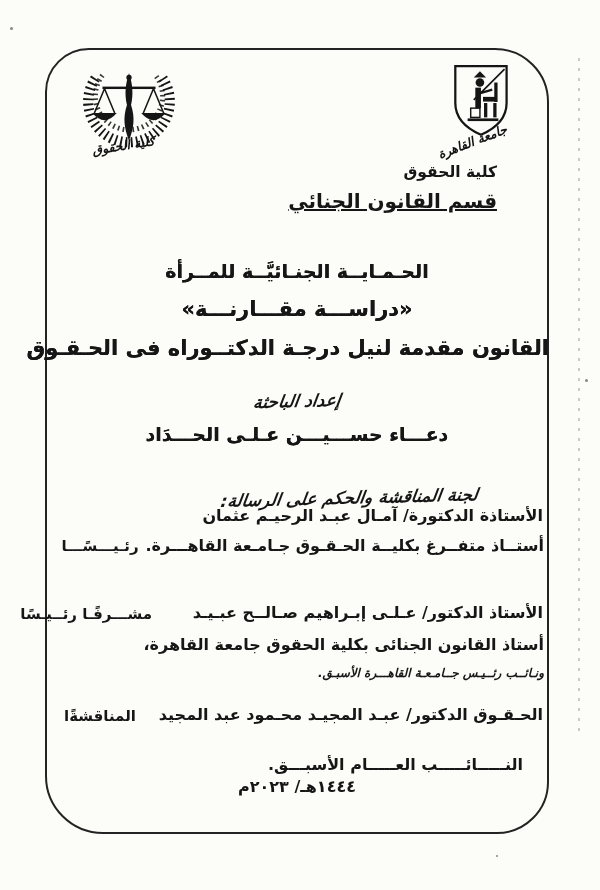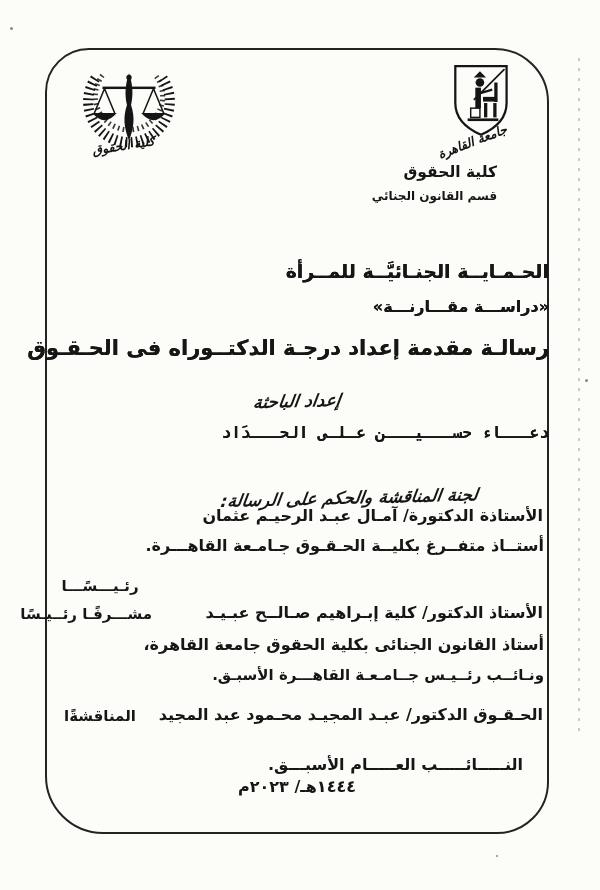--- a/index.html
+++ b/index.html
@@ -13,21 +13,21 @@
     border:2px solid #232323;
     border-radius:44px 54px 52px 58px;
     background:transparent;
   }
   .ar{
     position:absolute;direction:rtl;unicode-bidi:plaintext;
     font-weight:bold;white-space:nowrap;color:#161616;
   }
   .center{left:45px;width:504px;text-align:center;}
   .rt{text-align:right;}
-  .heavy{text-shadow:0 0 .6px #161616;text-align:right;}
+  .heavy{text-shadow:0 0 .6px #161616;}
   .callig{
     font-style:italic;font-weight:bold;
     transform:skewX(-9deg) rotate(-1.5deg);
   }
   .role{left:48px;width:104px;text-align:center;font-size:15px;}
   .cap{
     position:absolute;direction:rtl;font-weight:bold;font-style:italic;
     font-size:12.5px;white-space:nowrap;color:#141414;
   }
   
@@ -84,37 +84,37 @@
     <rect x="45" y="20" width="3.2" height="19" fill="#151515"></rect>
     <rect x="35" y="40" width="3.2" height="14" fill="#151515"></rect>
     <rect x="44" y="40" width="3.2" height="14" fill="#151515"></rect>
     <rect x="22" y="45" width="9" height="9" fill="none" stroke="#151515" stroke-width="1.4"></rect>
     <rect x="19" y="55" width="30" height="2.6" fill="#151515"></rect>
   </svg>
   <div class="cap" style="left:-4px;top:72px;transform:rotate(-21deg);">جامعة القاهرة</div>
 </div>
 
 <div class="ar rt" style="top:163px;right:103px;font-size:15.5px;">كلية الحقوق</div>
-<div class="ar rt" style="top:189px;right:103px;font-size:12px;">قسم القانون الجنائي</div>
+<div class="ar rt" style="top:189px;right:103px;font-size:20px;text-decoration:underline;">قسم القانون الجنائي</div>
 
 <div class="ar center heavy" style="top:260px;font-size:19px;">الحـمـايــة الجنـائيَّــة للمــرأة</div>
-<div class="ar center heavy" style="top:297px;font-size:16px;">«دراســـة مقـــارنـــة»</div>
-<div class="ar center heavy" style="top:336px;font-size:21px;">رسالـة مقدمة إعداد درجـة الدكتــوراه فى الحـقـوق</div>
+<div class="ar center heavy" style="top:297px;font-size:21px;">«دراســـة مقـــارنـــة»</div>
+<div class="ar center heavy" style="top:336px;font-size:21px;">القانون مقدمة لنيل درجـة الدكتــوراه فى الحـقـوق</div>
 
 <div class="ar center callig" style="top:391px;font-size:17px;">إعداد الباحثة</div>
-<div class="ar center heavy" style="top:423px;font-size:16px;font-family:Liberation Mono, monospace;">دعـــاء حســـيـــن عـلـى الحـــدَاد</div>
+<div class="ar center heavy" style="top:423px;font-size:19px;">دعـــاء حســـيـــن عـلـى الحـــدَاد</div>
 
 <div class="ar center callig" style="top:489px;font-size:17px;transform:skewX(-9deg) rotate(-1.5deg) translateX(52px);">لجنة المناقشة والحكم على الرسالة:</div>
 
-<div class="ar role" style="top:537px;margin-top:40px;">رئـيـــسًـــا</div>
+<div class="ar role" style="top:537px;">رئـيـــسًـــا</div>
 <div class="ar rt" style="top:506px;right:57px;font-size:16px;">الأستاذة الدكتورة/ آمـال عبـد الرحيـم عثمان</div>
 <div class="ar rt" style="top:536px;right:56px;font-size:16px;">أستــاذ متفــرغ بكليــة الحـقـوق جـامـعة القاهـــرة.</div>
 
 <div class="ar role" style="top:605px;">مشـــرفًـا رئــيـسًا</div>
-<div class="ar rt" style="top:603px;right:57px;font-size:16px;">الأستاذ الدكتور/ كلية إبـراهيم صـالــح عبـيـد</div>
+<div class="ar rt" style="top:603px;right:57px;font-size:16px;">الأستاذ الدكتور/ عـلـى إبـراهيم صـالــح عبـيـد</div>
 <div class="ar rt" style="top:635px;right:56px;font-size:16px;text-align:center;">أستاذ القانون الجنائى بكلية الحقوق جامعة القاهرة،</div>
-<div class="ar rt" style="top:666px;right:56px;font-size:15px;">ونـائــب رئــيـس جــامـعـة القاهـــرة الأسبـق.</div>
+<div class="ar rt" style="top:666px;right:56px;font-size:12px;font-style:italic;">ونـائــب رئــيـس جــامـعـة القاهـــرة الأسبـق.</div>
 
 <div class="ar role" style="top:707px;">المناقشةًا</div>
 <div class="ar rt" style="top:705px;right:57px;font-size:16px;">الحـقـوق الدكتور/ عبـد المجيـد محـمود عبد المجيد</div>
 <div class="ar rt" style="top:739px;right:77px;font-size:16px;margin-top:16px;">النـــــائـــــب العـــــام الأسبـــق.</div>
 
 <div class="ar center" style="top:777px;font-size:16px;">١٤٤٤هـ/ ٢٠٢٣م</div>
 
 </body></html>

